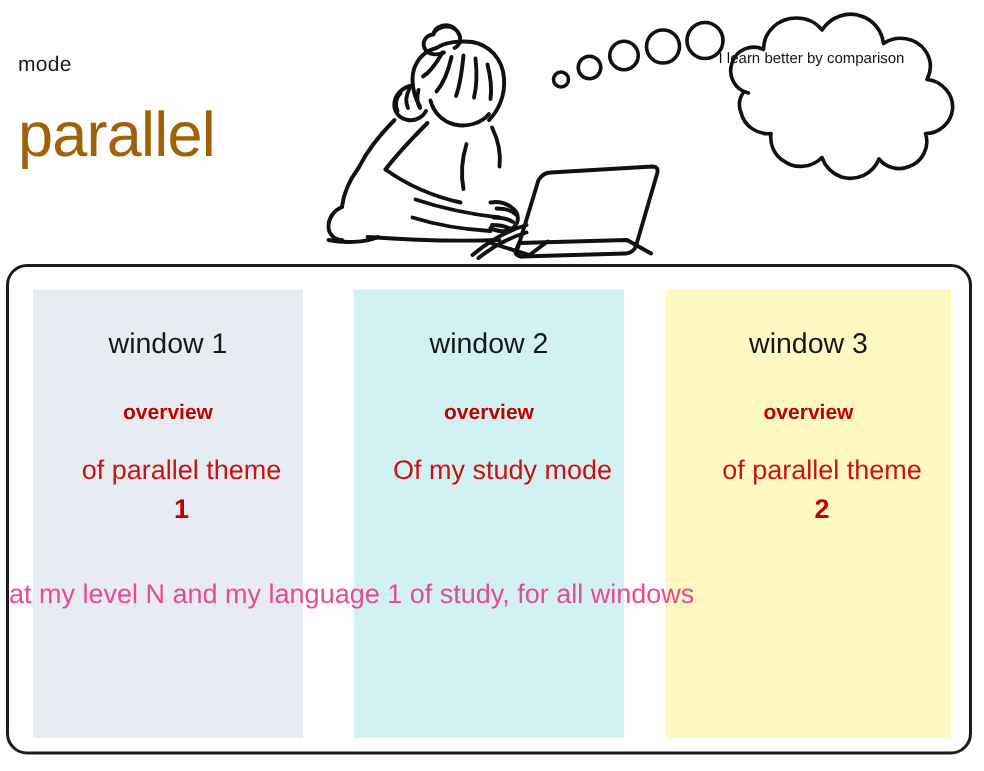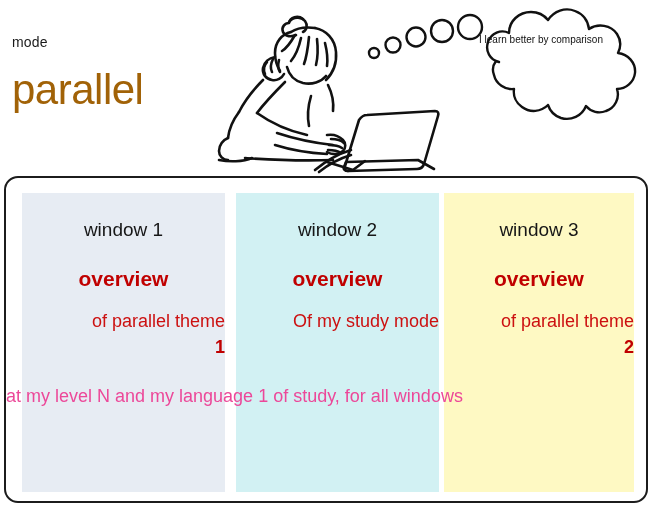--- a/index.html
+++ b/index.html
@@ -73,46 +73,46 @@
     height: 327px;
     box-sizing: border-box;
     border: 2.5px solid #1c1c1c;
     border-radius: 14px;
     background: #ffffff;
   }
 
   .window-panel {
     position: absolute;
     top: 15px;
-    width: 203px;
+    width: 180px;
     height: 299px;
     box-sizing: border-box;
     padding-top: 26px;
   }
   #window-panel-1 { left: 16px;  background: #e7ecf3; }
   #window-panel-2 { left: 230px; background: #d2f1f3; }
   #window-panel-3 { left: 438px; background: #c7e8fb; width: 190px; }
 
   .window-title {
     text-align: center;
     font-size: 19px;
     color: #171717;
     line-height: 1.2;
   }
   .overview-heading {
     margin-top: 24px;
     text-align: center;
-    font-size: 21px;
+    font-size: 14px;
     font-weight: bold;
     color: #c00000;
     line-height: 1.2;
   }
   .overview-subtitle {
     margin-top: 17px;
-    text-align: right;
+    text-align: center;
     font-size: 18px;
     color: #cc1111;
     line-height: 1.45;
     padding-left: 18px;
   }
   .overview-subtitle .num {
     font-weight: bold;
     color: #c00000;
   }
 

